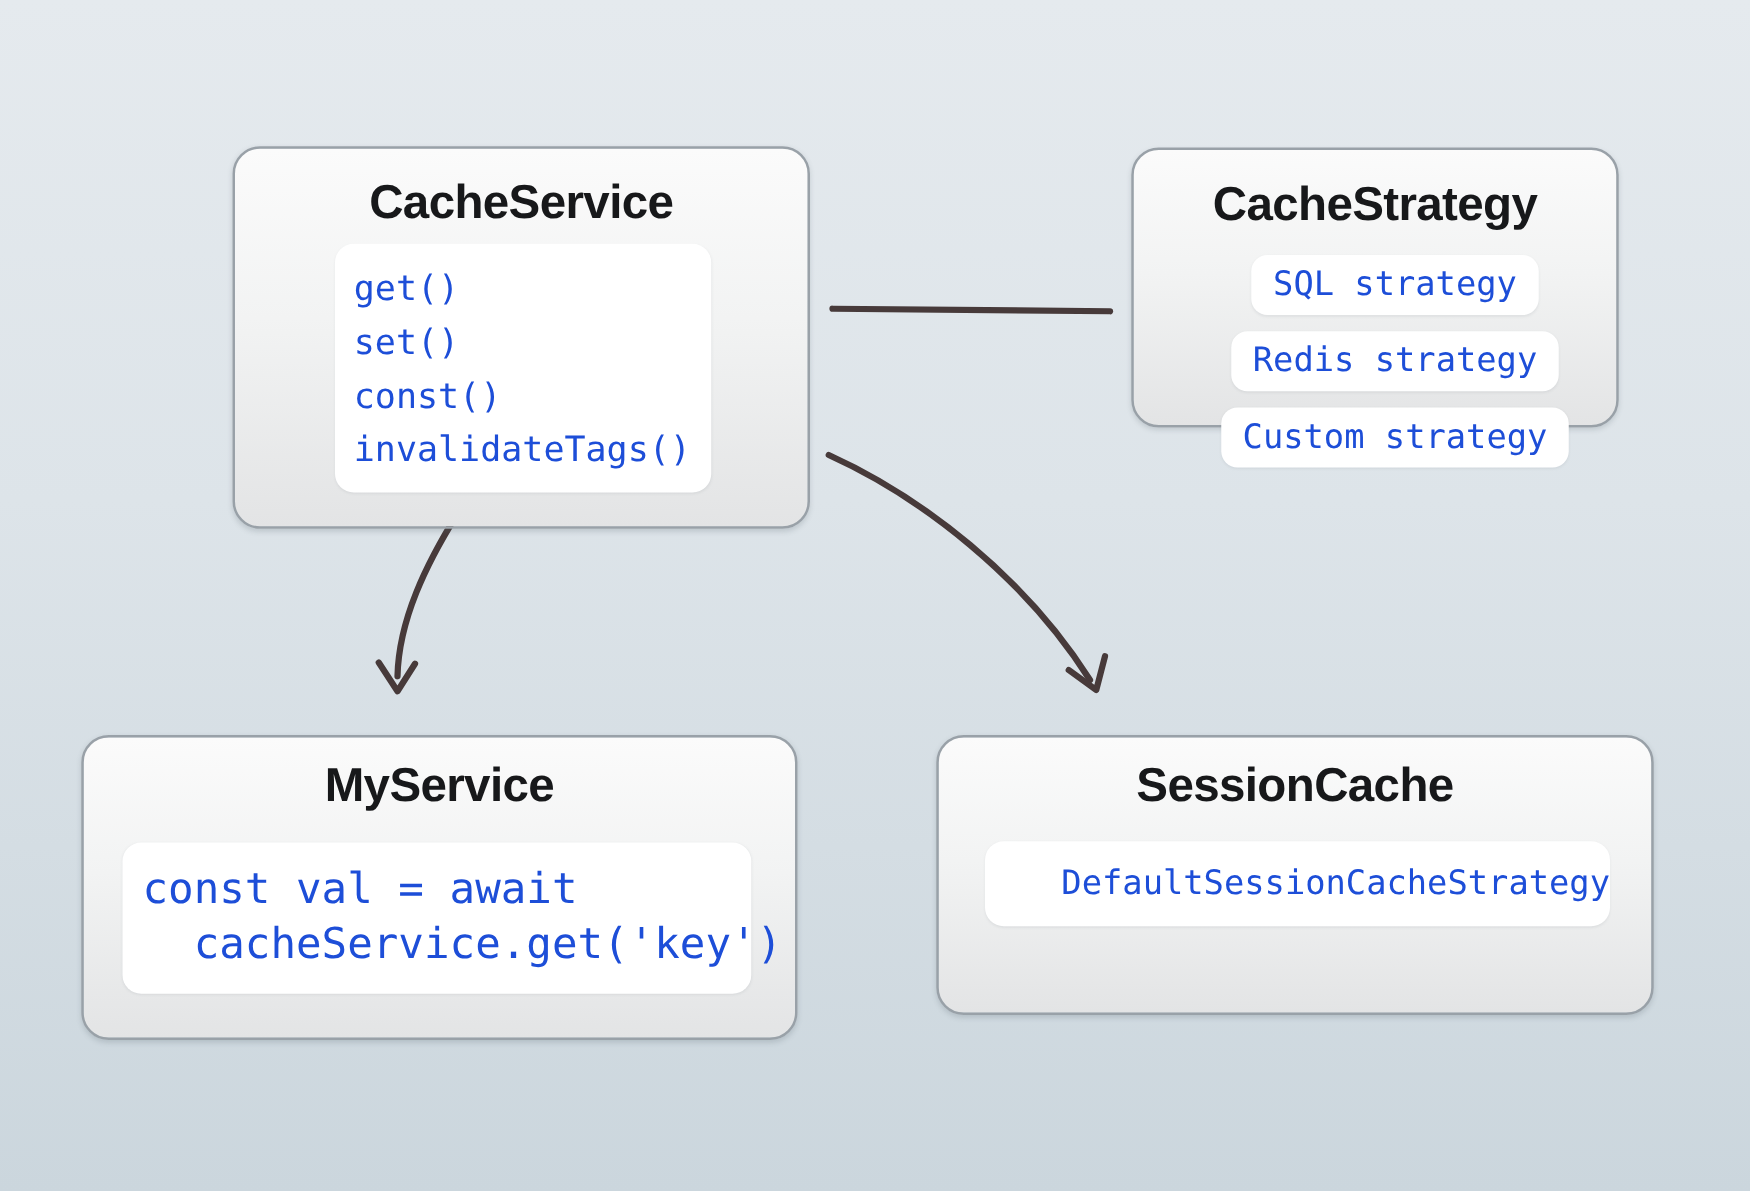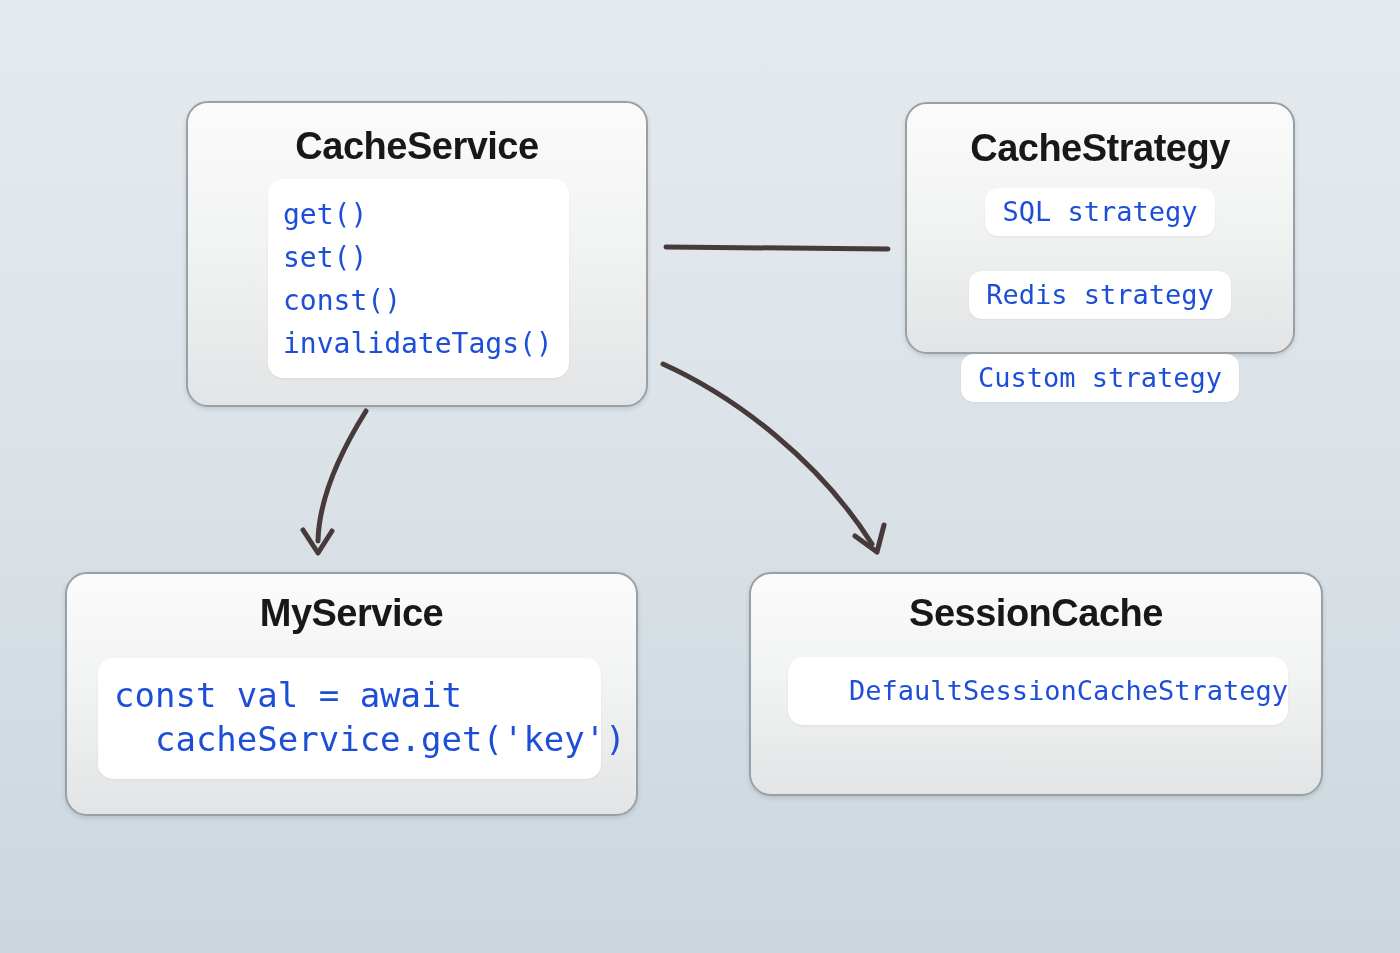--- a/index.html
+++ b/index.html
@@ -18,20 +18,21 @@
     width: 1400px; height: 953px;
     pointer-events: none;
   }
   .node {
     position: absolute;
     box-sizing: border-box;
     border: 2.5px solid #99a1a8;
     border-radius: 22px;
     background: linear-gradient(180deg, #fbfbfb 0%, #f2f3f3 45%, #e3e4e5 100%);
     box-shadow: 0 2px 4px rgba(90, 103, 115, 0.22);
+    margin-top: 16px;
   }
   .node-title {
     position: absolute;
     left: 0; right: 0;
     text-align: center;
     font-weight: 700;
     font-size: 38px;
     letter-spacing: -0.5px;
     color: #17181a;
     white-space: nowrap;
@@ -46,25 +47,25 @@
     background: #ffffff;
     border-radius: 15px;
     box-shadow: 0 1px 2px rgba(120,130,140,0.12);
   }
   
   #node-cache-service { left: 186px; top: 101px; width: 462px; height: 306px; }
   #node-cache-service .node-title { top: 22px; }
   #cache-service-panel { left: 80px; top: 76px; width: 301px; height: 199px; padding: 14px 0 0 15px; box-sizing: border-box; }
   .method-line { font-size: 28px; line-height: 43px; }
   
-  #node-cache-strategy { left: 905px; top: 102px; width: 390px; height: 252px; padding-left: 17px; }
+  #node-cache-strategy { left: 905px; top: 102px; width: 390px; height: 224px; padding-left: 17px; }
   #node-cache-strategy .node-title { top: 23px; }
   .pill-column {
-    position: absolute; left: 0; top: 84px; width: 100%;
-    display: flex; flex-direction: column; align-items: center; gap: 35px;
+    position: absolute; left: 16px; top: 84px; width: 100%;
+    display: flex; flex-direction: column; align-items: center; gap: 13px;
   }
   .pill {
     background: #ffffff;
     border-radius: 13px;
     padding: 8px 17px;
     font-size: 27px;
     line-height: 32px;
     box-shadow: 0 1px 2px rgba(120,130,140,0.12);
   }
   

